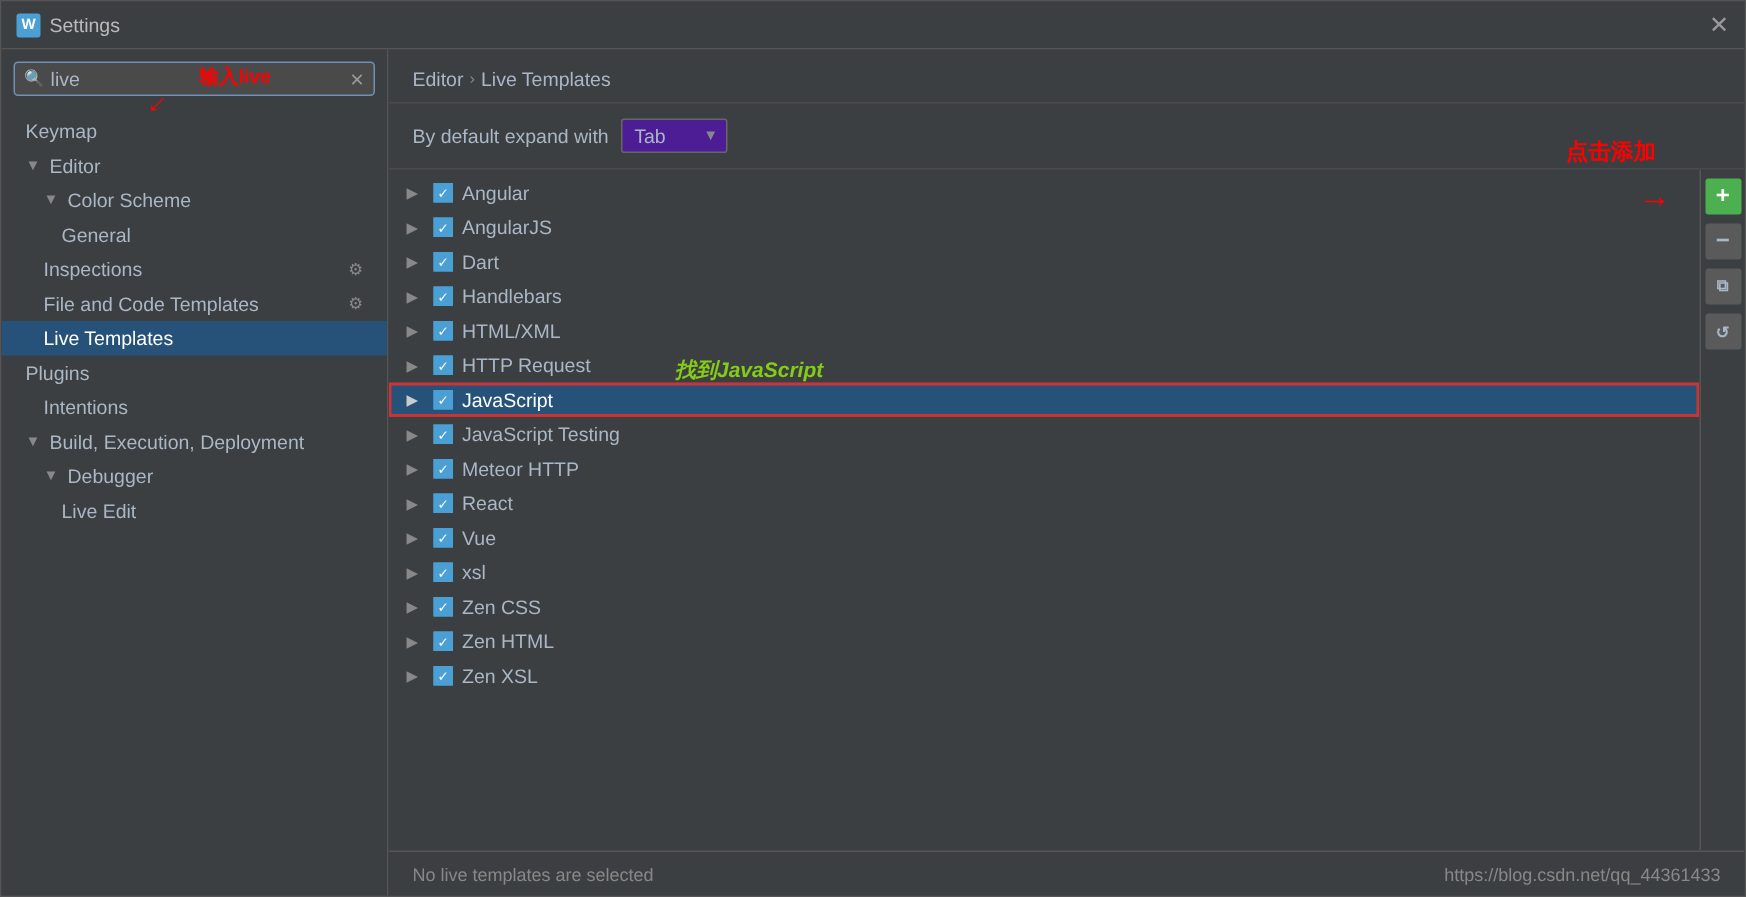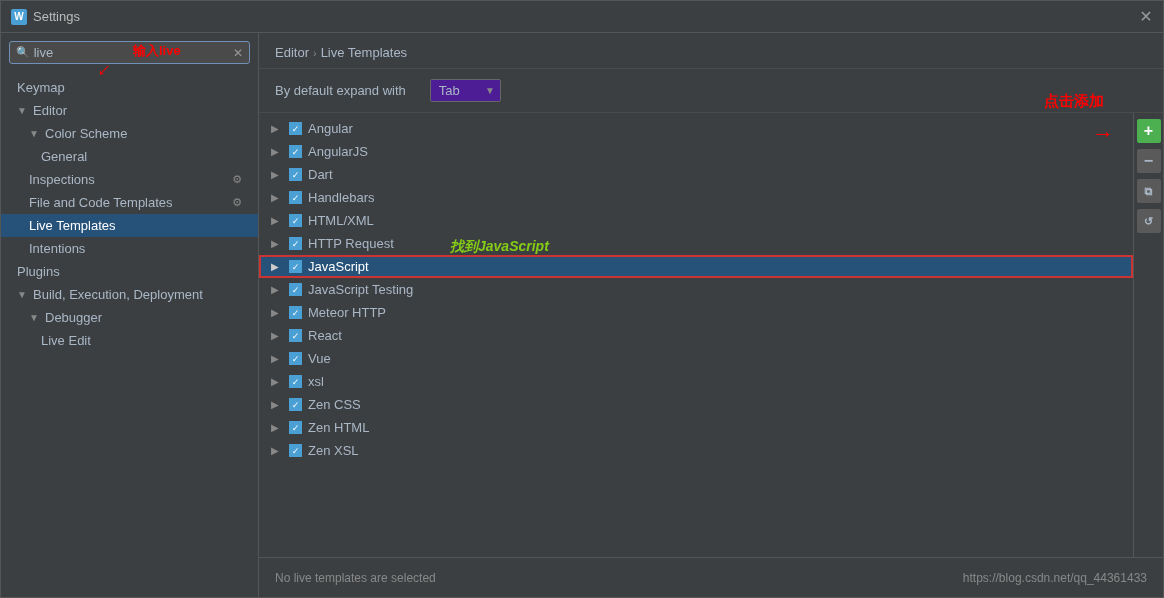--- a/index.html
+++ b/index.html
@@ -177,21 +177,21 @@
     }
 
     .breadcrumb-current {
       color: #a9b7c6;
     }
 
     .toolbar {
       padding: 10px 16px;
       display: flex;
       align-items: center;
-      gap: 24px;
+      gap: 8px;
       border-bottom: 1px solid #4a4a4a;
     }
 
     .toolbar-label {
       color: #a9b7c6;
       font-size: 13px;
     }
 
     .select-wrapper {
       position: relative;
@@ -326,21 +326,21 @@
       font-size: 11px;
     }
 
     .action-btn.undo-btn {
       background: #5a5a5a;
       color: #a9b7c6;
       font-size: 11px;
     }
 
     .status-bar {
-      height: 40px;
+      height: 30px;
       background: #3c3f41;
       border-top: 1px solid #555;
       display: flex;
       align-items: center;
       justify-content: space-between;
       padding: 0 16px;
       font-size: 12px;
       color: #888;
       flex-shrink: 0;
     }
@@ -444,26 +444,26 @@
 
           <div class="sidebar-item indent1">
             <span class="sidebar-item-label">File and Code Templates</span>
             <span style="margin-left:auto; font-size:11px; color:#888;">⚙</span>
           </div>
 
           <div class="sidebar-item indent1 selected">
             <span class="sidebar-item-label">Live Templates</span>
           </div>
 
+          <div class="sidebar-item">
+            <span class="sidebar-item-label">Plugins</span>
+          </div>
+
           <div class="sidebar-item indent1">
             <span class="sidebar-item-label">Intentions</span>
-          </div>
-
-          <div class="sidebar-item">
-            <span class="sidebar-item-label">Plugins</span>
           </div>
 
           <div class="sidebar-item">
             <span class="expand-arrow">▼</span>
             <span class="sidebar-item-label" style="font-weight:normal;">Build, Execution, Deployment</span>
           </div>
 
           <div class="sidebar-item indent1">
             <span class="expand-arrow">▼</span>
             <span class="sidebar-item-label">Debugger</span>

